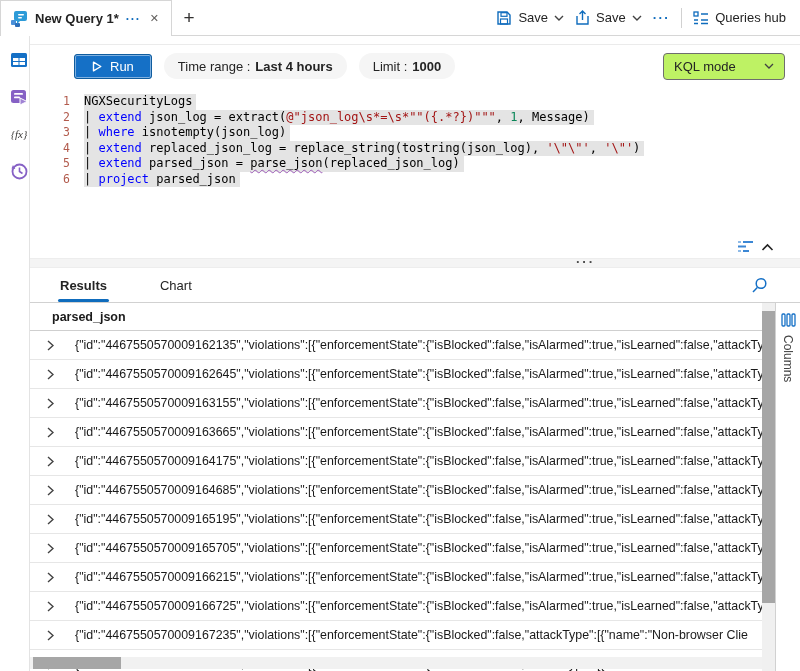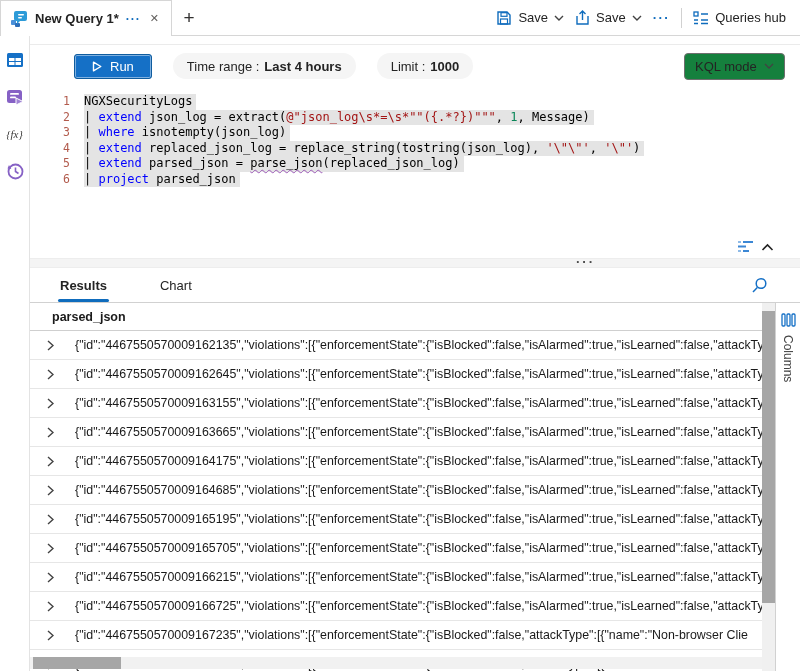--- a/index.html
+++ b/index.html
@@ -16,37 +16,37 @@
   .tab-close{color:#605e5c;font-size:11px;cursor:pointer;padding:2px;}
   .newtab{display:flex;align-items:center;justify-content:center;width:34px;font-size:19px;font-weight:300;
     color:#323130;background:none;border:none;cursor:pointer;}
   .tb-actions{margin-left:auto;display:flex;align-items:center;gap:11px;padding-right:14px;font-size:13px;}
   .tb-item{display:flex;align-items:center;gap:6px;cursor:pointer;}
   .tb-more{color:#0f6cbd;font-weight:700;letter-spacing:1.5px;cursor:pointer;}
   .tb-divider{width:1px;height:20px;background:#d1d1d1;}
 
   
   .main{flex:1;display:flex;min-height:0;}
-  .rail{width:30px;border-right:1px solid #e3e3e3;display:flex;flex-direction:column;align-items:center;
+  .rail{width:30px;border-right:1px solid #e3e3e3;display:flex;flex-direction:column;align-items:flex-end;
     padding-top:14px;gap:17px;background:#fff;}
   .rail-btn{width:20px;height:20px;display:flex;align-items:center;justify-content:center;cursor:pointer;}
   .fx-text{font-size:11px;color:#3b3a39;font-style:italic;font-family:"Liberation Serif",serif;white-space:nowrap;}
   .content{flex:1;display:flex;flex-direction:column;min-width:0;min-height:0;}
 
   
   .query-panel{height:214px;margin-top:8px;border-top:1px solid #ebebeb;display:flex;flex-direction:column;position:relative;}
-  .qp-toolbar{height:42px;display:flex;align-items:center;padding:0 15px 0 44px;gap:21px;}
+  .qp-toolbar{height:42px;display:flex;align-items:center;padding:0 15px 0 44px;gap:12px;}
   .run-btn{display:flex;align-items:center;gap:8px;height:25px;padding:0 17px;background:#1570c6;color:#fff;
     border:1px solid #0f5c9e;border-radius:3px;box-shadow:inset 0 0 0 1px rgba(255,255,255,.45);
     font-size:13px;cursor:pointer;font-family:inherit;}
   .pill{display:flex;align-items:center;gap:5px;height:26px;padding:0 14px;background:#f5f5f5;border-radius:14px;
     font-size:13px;color:#242424;cursor:pointer;white-space:nowrap;}
   .pill b{font-weight:700;}
-  .mode-select{margin-left:auto;display:flex;align-items:center;justify-content:space-between;width:101px;height:27px;
-    padding:0 10px;border:1px solid #6e6e6e;border-radius:4px;font-size:13px;background:#15803d;cursor:pointer;}
+  .mode-select{margin-left:auto;display:flex;align-items:center;justify-content:space-between;width:122px;height:27px;
+    padding:0 10px;border:1px solid #6e6e6e;border-radius:4px;font-size:13px;background:#bef264;cursor:pointer;}
 
   
   .editor{flex:1;padding:7px 0 0 10px;font-family:"DejaVu Sans Mono","Liberation Mono",monospace;font-size:12px;position:relative;overflow:hidden;}
   .code-line{display:flex;line-height:15.5px;white-space:pre;}
   .ln{width:30px;text-align:right;margin-right:14px;color:#b25b4d;font-size:11.5px;flex:none;}
   .code-text{display:inline-block;background:#e4e4e4;padding-right:4px;color:#000;}
   .tok-p{color:#000;}
   .tok-k{color:#0000ff;}
   .tok-s{color:#a31515;}
   .tok-n{color:#098658;}

